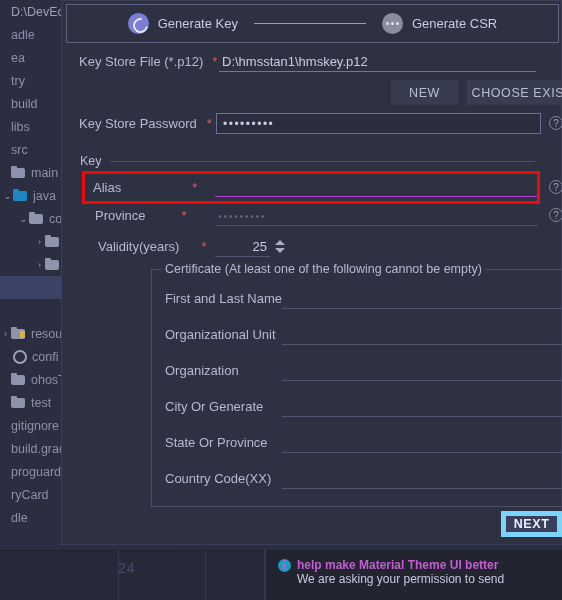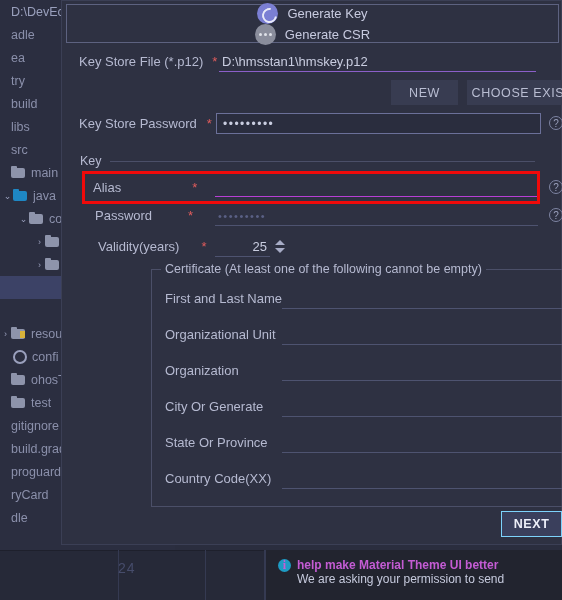--- a/index.html
+++ b/index.html
@@ -79,21 +79,21 @@
   
   .dialog {
     position:absolute; left:61px; top:0; width:501px; height:545px;
     background:#2e3142; border:1px solid #3b3f55;
   }
 
   
   .stepper {
     position:absolute; left:4px; top:3px; width:493px; height:39px;
     border:1px solid #5d6280; background:#2e3142;
-    display:flex; align-items:center; justify-content:center; gap:0;flex-direction:column;
+    display:flex; align-items:center; justify-content:center; gap:0;
   }
   .step { display:flex; align-items:center; gap:9px; }
   .step-circle-active {
     width:21px; height:21px; border-radius:50%; background:#7b7fd4;
     position:relative; flex:none;
   }
   .step-circle-active::after {
     content:''; position:absolute; left:5px; top:5px; width:11px; height:11px;
     border-radius:50%; border:2px solid #e8e9f8; border-right-color:transparent;
     transform:rotate(-35deg);
@@ -124,21 +124,21 @@
     border:1px solid #6b7099; background:#2a2d3e; color:#c9cde0;
     font-size:12px; font-family:"Liberation Sans", sans-serif; outline:none;
     padding:3px 6px; letter-spacing:1.5px;
   }
 
   .btn {
     background:#383c51; border:1px solid #383c51; color:#b9bdd2;
     font-size:12.5px; font-family:"Liberation Sans", sans-serif;
     letter-spacing:0.6px; cursor:pointer; padding:0;
   }
-  .btn-primary { background:#3a3f5c; border:1px solid #7dd3fc; color:#eceef8; font-weight:bold; }
+  .btn-primary { background:#3a3f5c; border:5px solid #7dd3fc; color:#eceef8; font-weight:bold; }
 
   .help-ico {
     width:14px; height:14px; border-radius:50%; border:1px solid #7e84a3;
     color:#9aa0bd; font-size:10px; display:flex; align-items:center;
     justify-content:center; cursor:pointer; font-family:"Liberation Sans", sans-serif;
   }
 
   
   .group-line { position:absolute; height:1px; background:#4b4f68; }
   .group-title { position:absolute; font-size:12.5px; color:#b6bad1; background:#2e3142; padding:0 4px; }
@@ -354,21 +354,21 @@
     <div class="group-line" style="left:48px; top:160px; width:425px;"></div>
 
     <div class="row" style="left:31px; top:179px;">
       <span class="lbl">Alias</span>
       <span class="req" style="margin-left:71px;">*</span>
     </div>
     <input class="underline-input magenta" style="position: absolute; left: 153px; top: 176px; width: 323px;" autofocus="" value="">
     <div class="help-ico" style="position:absolute; left:487px; top:179px;">?</div>
 
     <div class="row" style="left:33px; top:207px;">
-      <span class="lbl">Password</span>
+      <span class="lbl">Province</span>
       <span class="req" style="margin-left:36px;">*</span>
     </div>
     <div class="underline-input" style="position:absolute; left:153px; top:205px; width:323px; height:20px; color:#5a6085; letter-spacing:1.5px; font-size:11px; display:flex; align-items:center;">•••••••••</div>
     <div class="help-ico" style="position:absolute; left:487px; top:207px;">?</div>
 
     <div class="row" style="left:36px; top:238px;">
       <span class="lbl">Validity(years)</span>
       <span class="req" style="margin-left:22px;">*</span>
     </div>
     <div class="underline-input" style="position:absolute; left:153px; top:236px; width:55px; height:20px; text-align:right; display:flex; align-items:center; justify-content:flex-end;">25</div>

